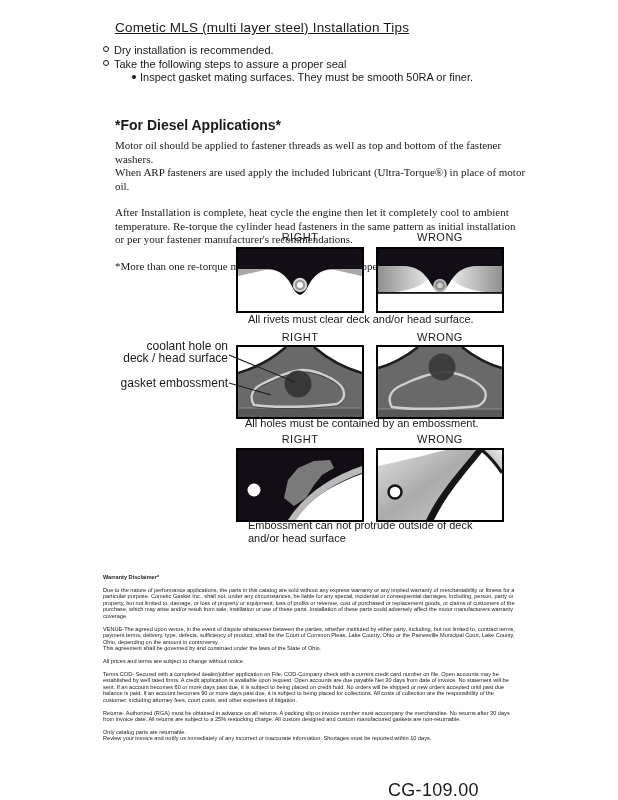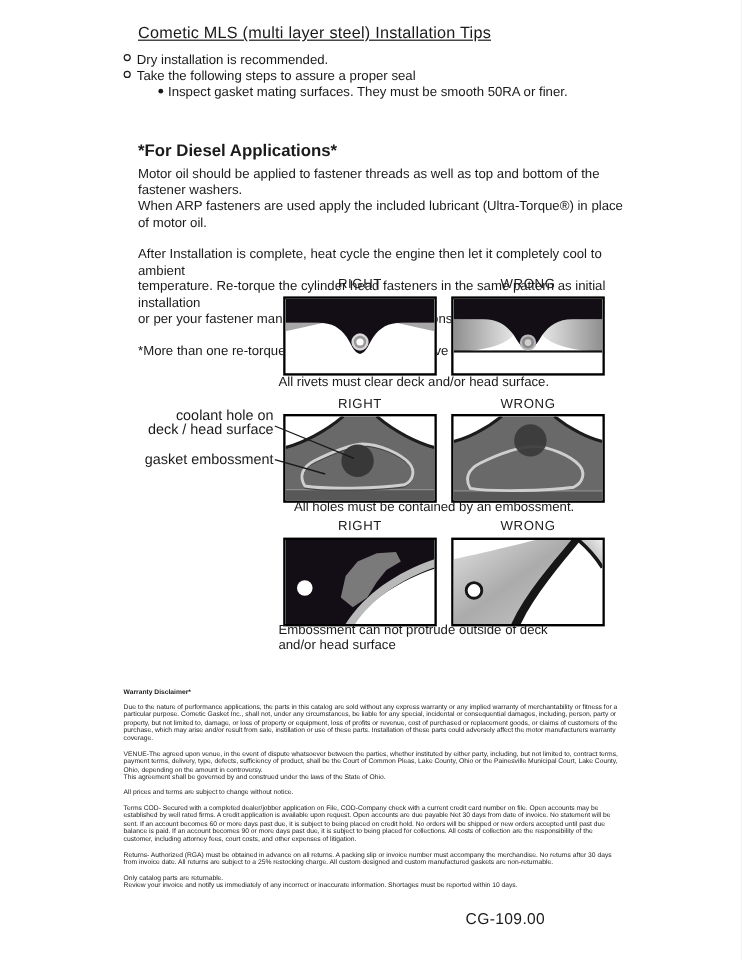--- a/index.html
+++ b/index.html
@@ -16,41 +16,41 @@
   }
   .bullet-row{display:flex;align-items:baseline;font-size:11px;line-height:13.5px;}
   .ring{flex:0 0 auto;width:4px;height:4px;border:1px solid #1a1a1a;border-radius:50%;
         margin-right:5px;position:relative;top:-2px;}
   .sub{margin-left:29px;}
   .dot{flex:0 0 auto;width:4px;height:4px;background:#1a1a1a;border-radius:50%;
        margin-right:4px;position:relative;top:-2px;}
   
   .diesel{position:absolute;left:115px;top:117px;width:412px;}
   .diesel h2{margin:0 0 6px 0;font-size:14px;}
-  .diesel p{margin:0 0 13px 0;font-size:11px;line-height:13.5px;white-space:pre-line;}
+  .diesel p{margin:0 0 13px 0;font-size:11px;line-height:13.5px;white-space:pre-line;font-family:Liberation Serif, serif;}
   .diesel p.note{margin-bottom:0;}
   
   .hdr-row{position:absolute;left:236px;display:flex;gap:12px;}
   .hdr{width:128px;text-align:center;font-size:11px;letter-spacing:.5px;}
   .panel-row{position:absolute;left:236px;display:flex;gap:12px;}
   .panel{border:2px solid #000;display:block;background:#fff;}
-  .caption{position:absolute;left:232px;font-size:11px;line-height:12.5px;white-space:pre-line;}
+  .caption{position:absolute;left:248px;font-size:11px;line-height:12.5px;white-space:pre-line;}
   .diag-labels{
     position:absolute;left:118px;top:340px;width:110px;text-align:right;
     font-size:12px;line-height:12px;
   }
   .diag-labels .lbl2{margin-top:13px;}
   .leader-overlay{position:absolute;left:225px;top:340px;pointer-events:none;}
   
   .legal{position:absolute;left:103px;top:574px;width:414px;font-size:5.6px;line-height:6.6px;}
   .legal p{margin:0;}
   .legal p.gap{margin-top:6px;}
   .legal .lhead{font-weight:bold;}
   
-  .code{position:absolute;left:388px;top:758px;font-size:13px;letter-spacing:.3px;}
+  .code{position:absolute;left:388px;top:780px;font-size:18px;letter-spacing:.3px;}
 </style>
 </head>
 <body>
 
 <div class="page">
 
   <div class="tips">
     <h1 class="doc-title">Cometic MLS (multi layer steel) Installation Tips</h1>
     <div class="bullet-row">
       <span class="ring"></span>

